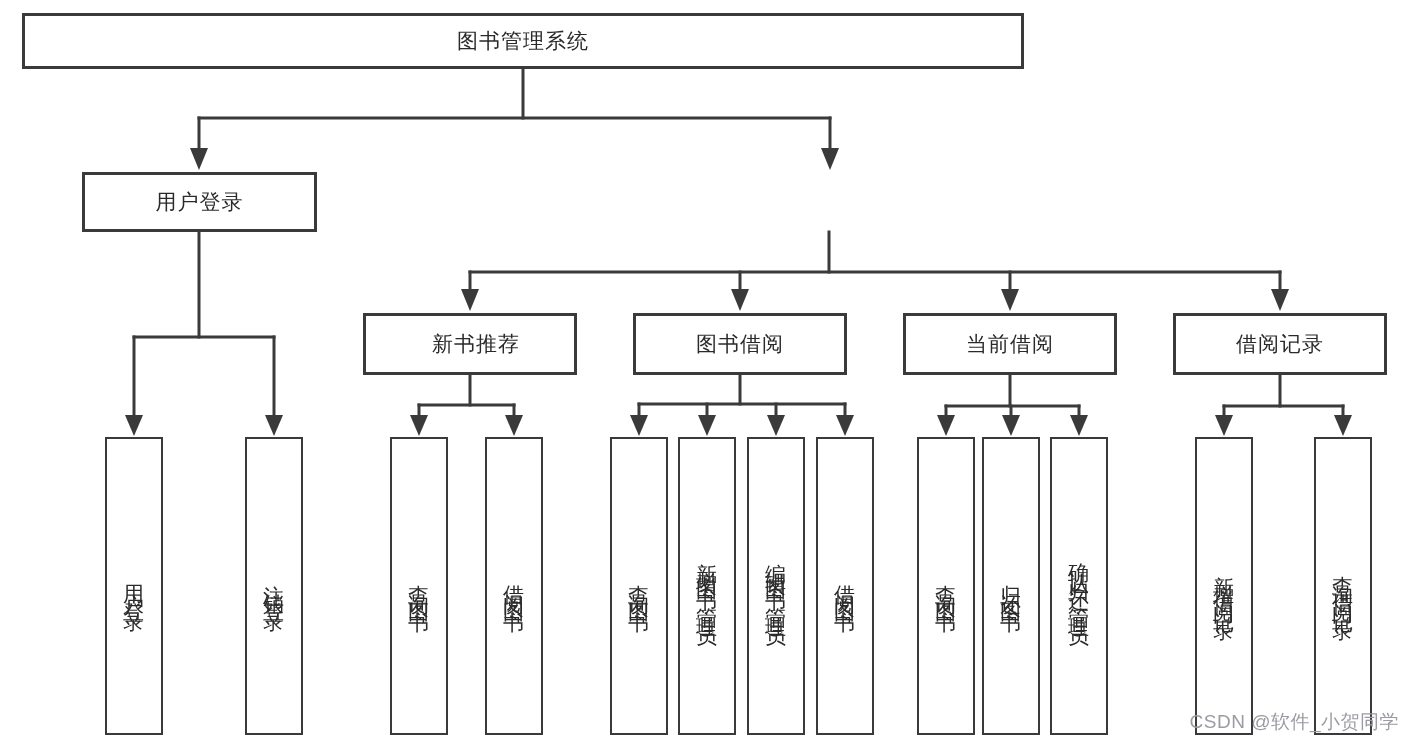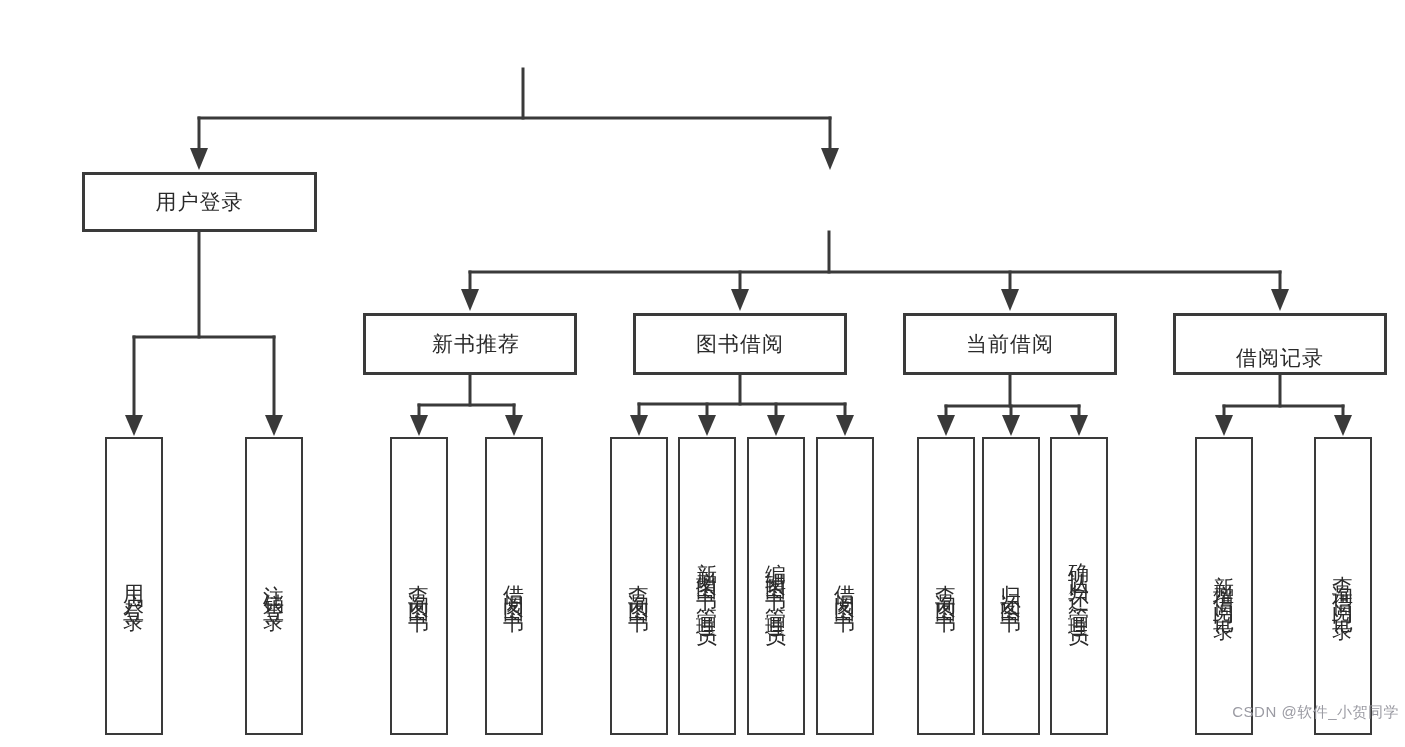--- a/index.html
+++ b/index.html
@@ -36,24 +36,24 @@
   .leaf .vtext{
     writing-mode:vertical-rl;
     text-orientation:mixed;
     letter-spacing:9px;
     font-size:21px;
     line-height:1;
     color:var(--text);
   }
   .watermark{
     position:absolute;
-    right:6px;bottom:25px;
+    right:6px;bottom:12px;
     z-index:3;
     color:var(--wm);
-    font-size:15px;
+    font-size:19px;
     letter-spacing:0.5px;
     white-space:nowrap;
   }
 </style>
 </head>
 <body>
 
 <div class="stage">
 
   <svg class="wires" width="1405" height="747" viewBox="0 0 1405 747" stroke="#3a3a3a" stroke-width="3" fill="none" stroke-linecap="square">
@@ -111,35 +111,38 @@
     <polygon points="1070,415 1088,415 1079,436" fill="#3a3a3a" stroke="none"></polygon>
 
     <path d="M1280 375 V406"></path>
     <path d="M1224 406 H1343"></path>
     <path d="M1224 406 V417"></path>
     <polygon points="1215,415 1233,415 1224,436" fill="#3a3a3a" stroke="none"></polygon>
     <path d="M1343 406 V417"></path>
     <polygon points="1334,415 1352,415 1343,436" fill="#3a3a3a" stroke="none"></polygon>
   </svg>
 
+  <div class="node" style="left:22px;top:13px;width:1002px;height:56px;">
+    <span>图书管理系统</span>
+  </div>
 
   <div class="node" style="left:82px;top:172px;width:235px;height:60px;">
     <span>用户登录</span>
   </div>
 
   <div class="node" style="left:363px;top:313px;width:214px;height:62px;padding-left:12px;">
     <span>新书推荐</span>
   </div>
   <div class="node" style="left:633px;top:313px;width:214px;height:62px;">
     <span>图书借阅</span>
   </div>
   <div class="node" style="left:903px;top:313px;width:214px;height:62px;">
     <span>当前借阅</span>
   </div>
-  <div class="node" style="left:1173px;top:313px;width:214px;height:62px;align-items:flex-end;">
+  <div class="node" style="left:1173px;top:313px;width:214px;height:62px;">
     <span>借阅记录</span>
   </div>
 
   <div class="node leaf" style="left:105px;">
     <span class="vtext">用户登录</span>
   </div>
   <div class="node leaf" style="left:245px;">
     <span class="vtext">注销登录</span>
   </div>
 

